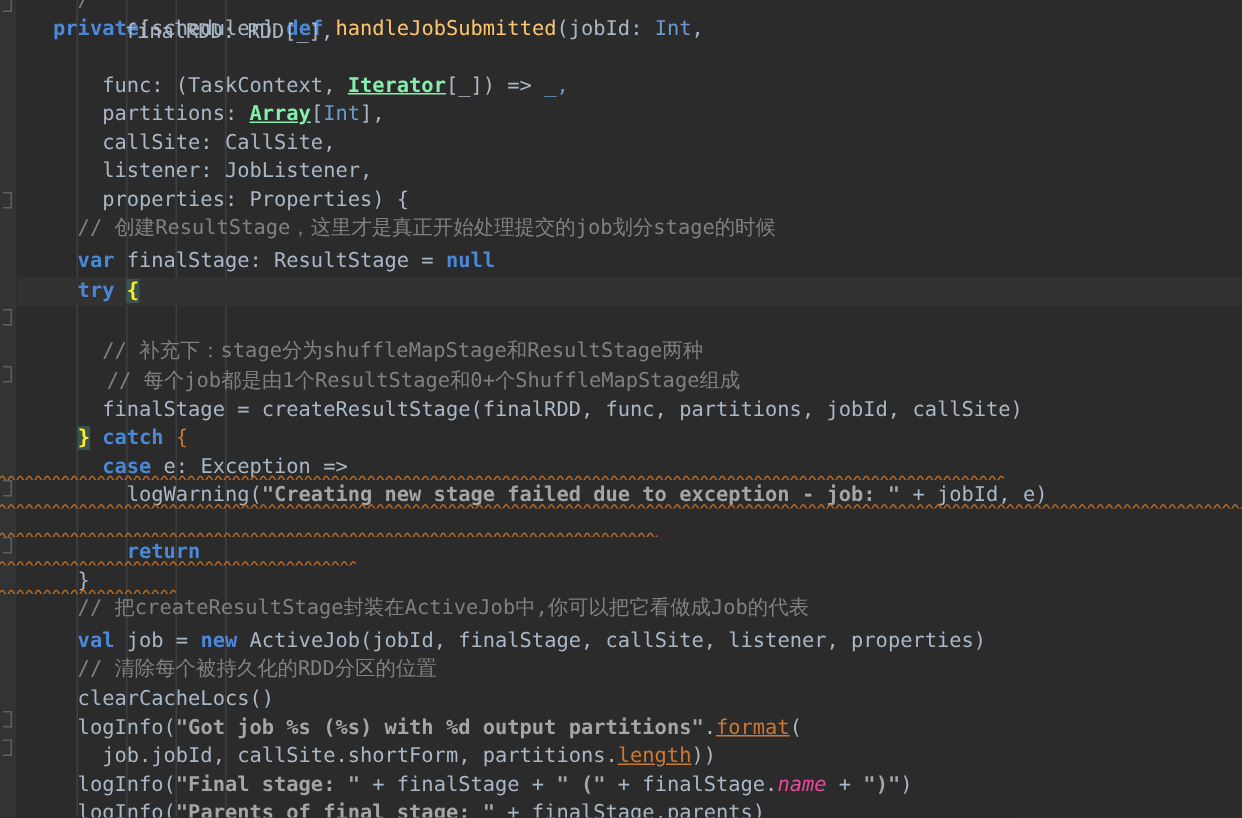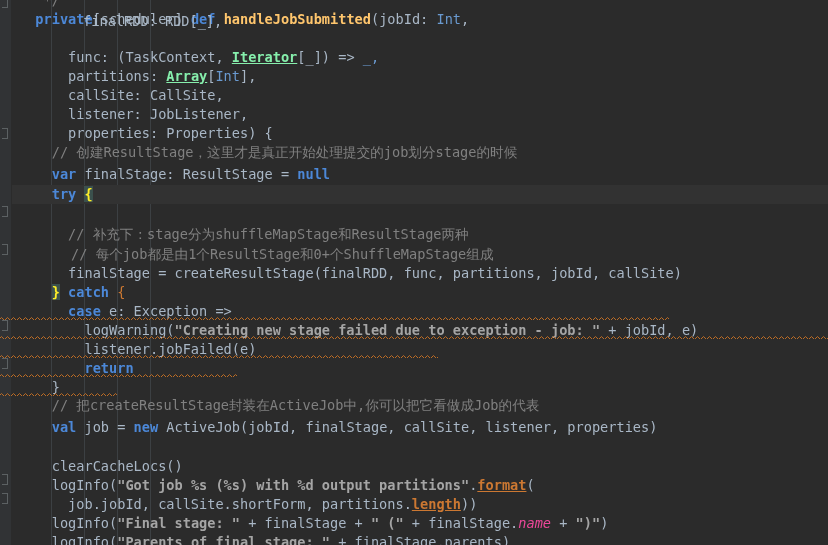--- a/index.html
+++ b/index.html
@@ -86,21 +86,21 @@
     left: 12px;
     width: 816px;
     height: 19px;
     background: #323232;
     z-index: 2;
   }
   .kw2     { color: #4c88d8; font-weight: bold; }
   .ident   { color: #a9b7c6; }
   .str     { color: #a5a5a5; font-weight: bold; }
   .cmt     { color: #808080; }
-  .fieldu  { color: #cc7832; text-decoration: underline; font-weight: bold; }
+  .fieldu  { color: #cc7832; text-decoration: underline; font-weight: normal; }
   .classu  { color: #86efac; text-decoration: underline; font-weight: bold; }
   .italic  { font-style: italic; color: #9876aa; }
   .blueid  { color: #6a9ad0; }
   .brace-hl{ background: #3b514d; color: #ffef28; font-weight: bold; }
   .punc    { color: #a9b7c6; }
   .sq {
     position: absolute;
     height: 3px;
     z-index: 5;
     overflow: hidden;
@@ -173,30 +173,30 @@
     <div class="line" style="top:245px;padding-left:22px;"><span class="cmt">      // 每个job都是由1个ResultStage和0+个ShuffleMapStage组成</span></div>
 
     <div class="line" style="top:264px;"><span class="punc">      finalStage = createResultStage(finalRDD, func, partitions, jobId, callSite)</span></div>
 
     <div class="line" style="top:283px;"><span class="punc">    </span><span class="brace-hl">}</span><span class="kw2"> catch </span><span class="punc" style="color:#cc7832;">{</span></div>
 
     <div class="line" style="top:302px;"><span class="kw2">      case </span><span class="punc">e: Exception =&gt;</span></div>
 
     <div class="line" style="top:321px;"><span class="punc">        logWarning(</span><span class="str">"Creating new stage failed due to exception - job: "</span><span class="punc"> + jobId, e)</span></div>
 
-    <div class="line" style="top:340px;"><span class="punc">        listener.jobFailed(e)</span></div>
 
     <div class="line" style="top:359px;"><span class="kw2">        return</span></div>
 
     <div class="line" style="top:378px;"><span class="punc">    }</span></div>
 
     <div class="line" style="top:396px;"><span class="cmt">    // 把createResultStage封装在ActiveJob中,你可以把它看做成Job的代表</span></div>
 
     <div class="line" style="top:418px;"><span class="kw2">    val </span><span class="punc">job = </span><span class="kw2">new </span><span class="punc">ActiveJob(jobId, finalStage, callSite, listener, properties)</span></div>
 
+    <div class="line" style="top:437px;"><span class="cmt">    // 清除每个被持久化的RDD分区的位置</span></div>
 
     <div class="line" style="top:457px;"><span class="punc">    clearCacheLocs()</span></div>
 
     <div class="line" style="top:476px;"><span class="punc">    logInfo(</span><span class="str">"Got job %s (%s) with %d output partitions"</span><span class="punc">.</span><span class="fieldu">format</span><span class="punc">(</span></div>
 
     <div class="line" style="top:495px;"><span class="punc">      job.jobId, callSite.shortForm, partitions.</span><span class="fieldu">length</span><span class="punc">))</span></div>
 
     <div class="line" style="top:514px;"><span class="punc">    logInfo(</span><span class="str">"Final stage: "</span><span class="punc"> + finalStage + </span><span class="str">" ("</span><span class="punc"> + finalStage.</span><span class="italic" style="color:#ec4899;font-style:italic;">name</span><span class="punc"> + </span><span class="str">")"</span><span class="punc">)</span></div>
 
     <div class="line" style="top:533px;"><span class="punc">    logInfo(</span><span class="str">"Parents of final stage: "</span><span class="punc"> + finalStage.parents)</span></div>

